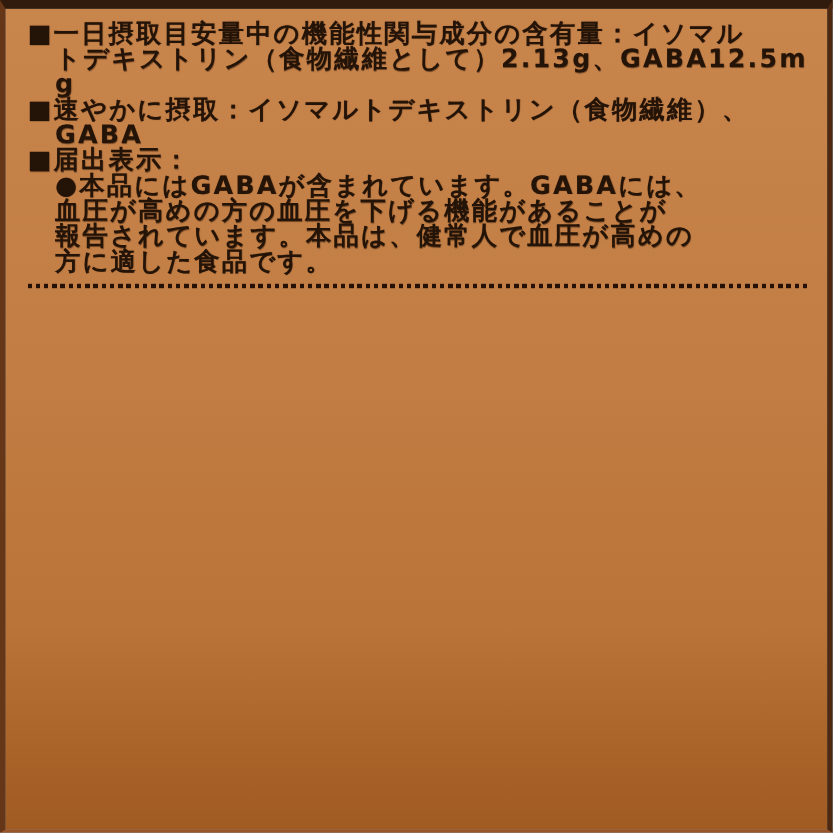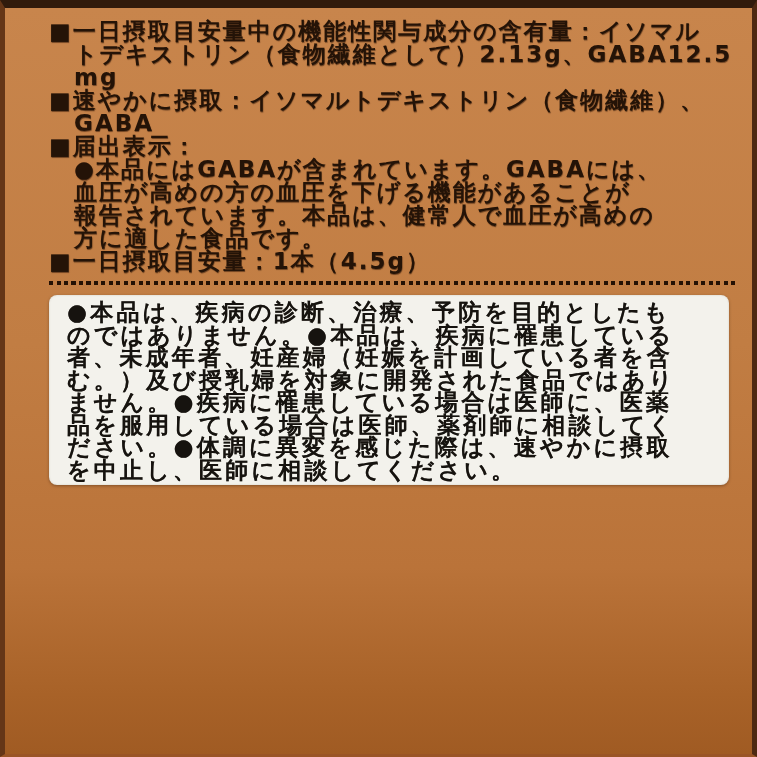--- a/index.html
+++ b/index.html
@@ -13,21 +13,20 @@
     height: 757px;
     box-sizing: border-box;
     border-style: solid;
     border-width: 8px 5px 3px 5px;
     border-color: #311b0c #4e2912 #9a5526 #653617;
     background: linear-gradient(180deg, #c8854c 0%, #c17d43 45%, #ba7339 75%, #a86228 92%, #a05b23 100%);
     font-family: "DejaVu Sans", "Liberation Sans", sans-serif;
     font-weight: 700;
     color: #241307;
     overflow: hidden;
-    padding-left: 24px;
   }
   .content {
     padding: 12px 15px 0 20px;
   }
   
   .facts p {
     margin: 0;
     white-space: pre-wrap;
     font-size: 23px;
     line-height: 23px;
@@ -88,31 +87,20 @@
     <div class="facts">
       <p class="hang">■一日摂取目安量中の機能性関与成分の含有量：イソマル
 トデキストリン（食物繊維として）2.13g、GABA12.5mg</p>
       <p class="hang">■速やかに摂取：イソマルトデキストリン（食物繊維）、
 GABA</p>
       <p class="hang">■届出表示：</p>
       <p class="bullet">●本品にはGABAが含まれています。GABAには、
 血圧が高めの方の血圧を下げる機能があることが
 報告されています。本品は、健常人で血圧が高めの
 方に適した食品です。</p>
-      <p class="hang">■一日摂取目安量：1本（4.5g）</p>
     </div>
 
     <div class="dotted"></div>
 
 
-    <div class="panel">
-      <p>●本品は、疾病の診断、治療、予防を目的としたも
-のではありません。●本品は、疾病に罹患している
-者、未成年者、妊産婦（妊娠を計画している者を含
-む。）及び授乳婦を対象に開発された食品ではあり
-ません。●疾病に罹患している場合は医師に、医薬
-品を服用している場合は医師、薬剤師に相談してく
-ださい。●体調に異変を感じた際は、速やかに摂取
-を中止し、医師に相談してください。</p>
-    </div>
 
   </div>
 </div>
 
 </body></html>

